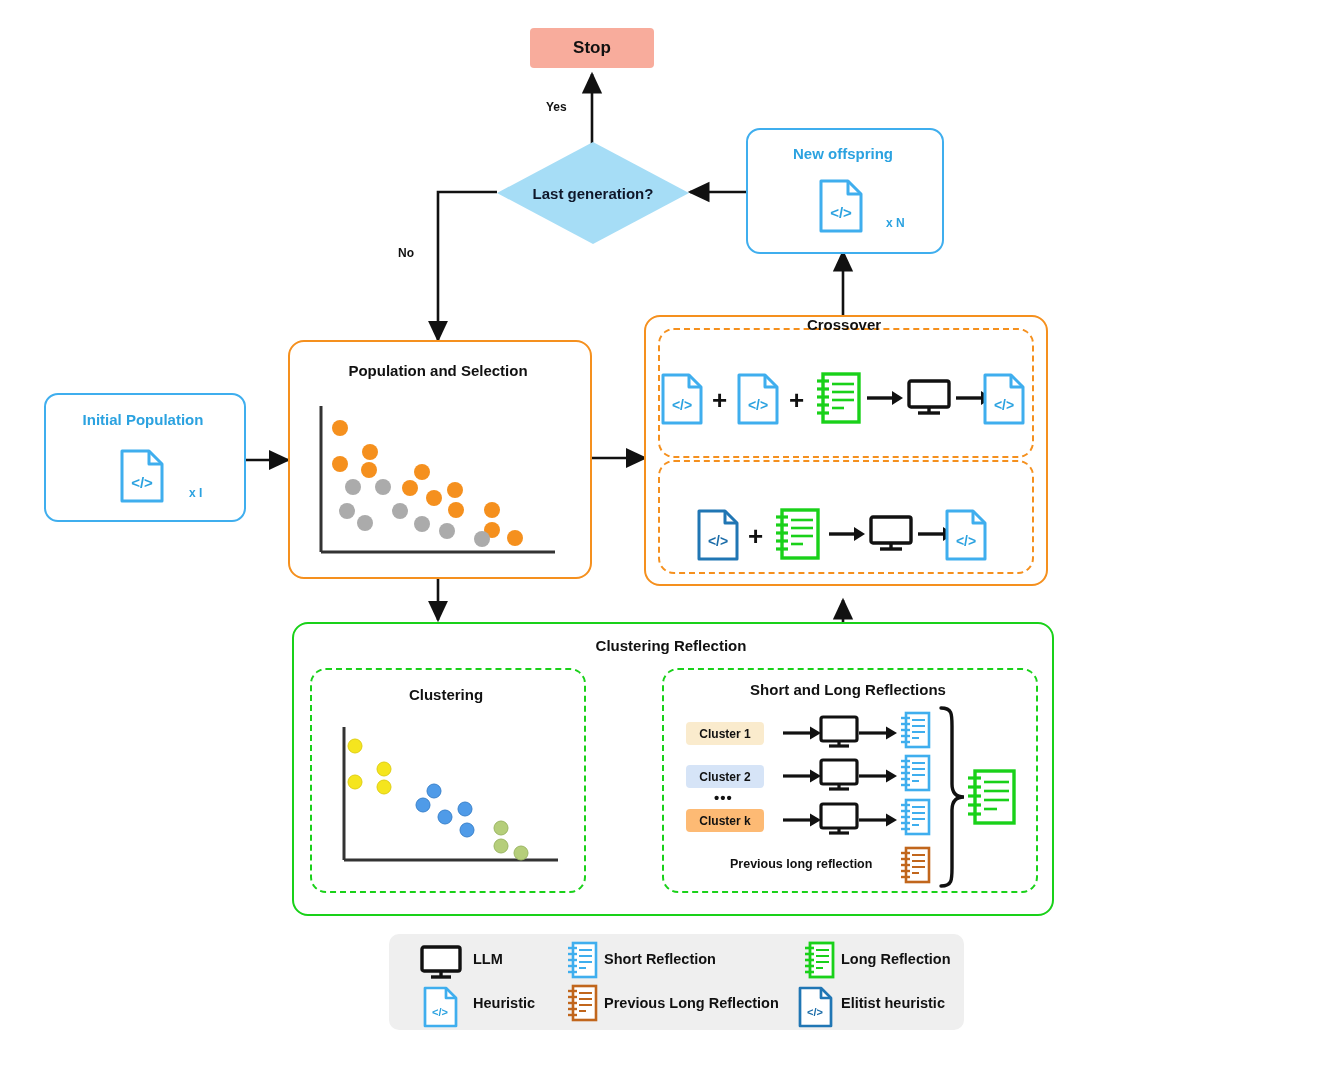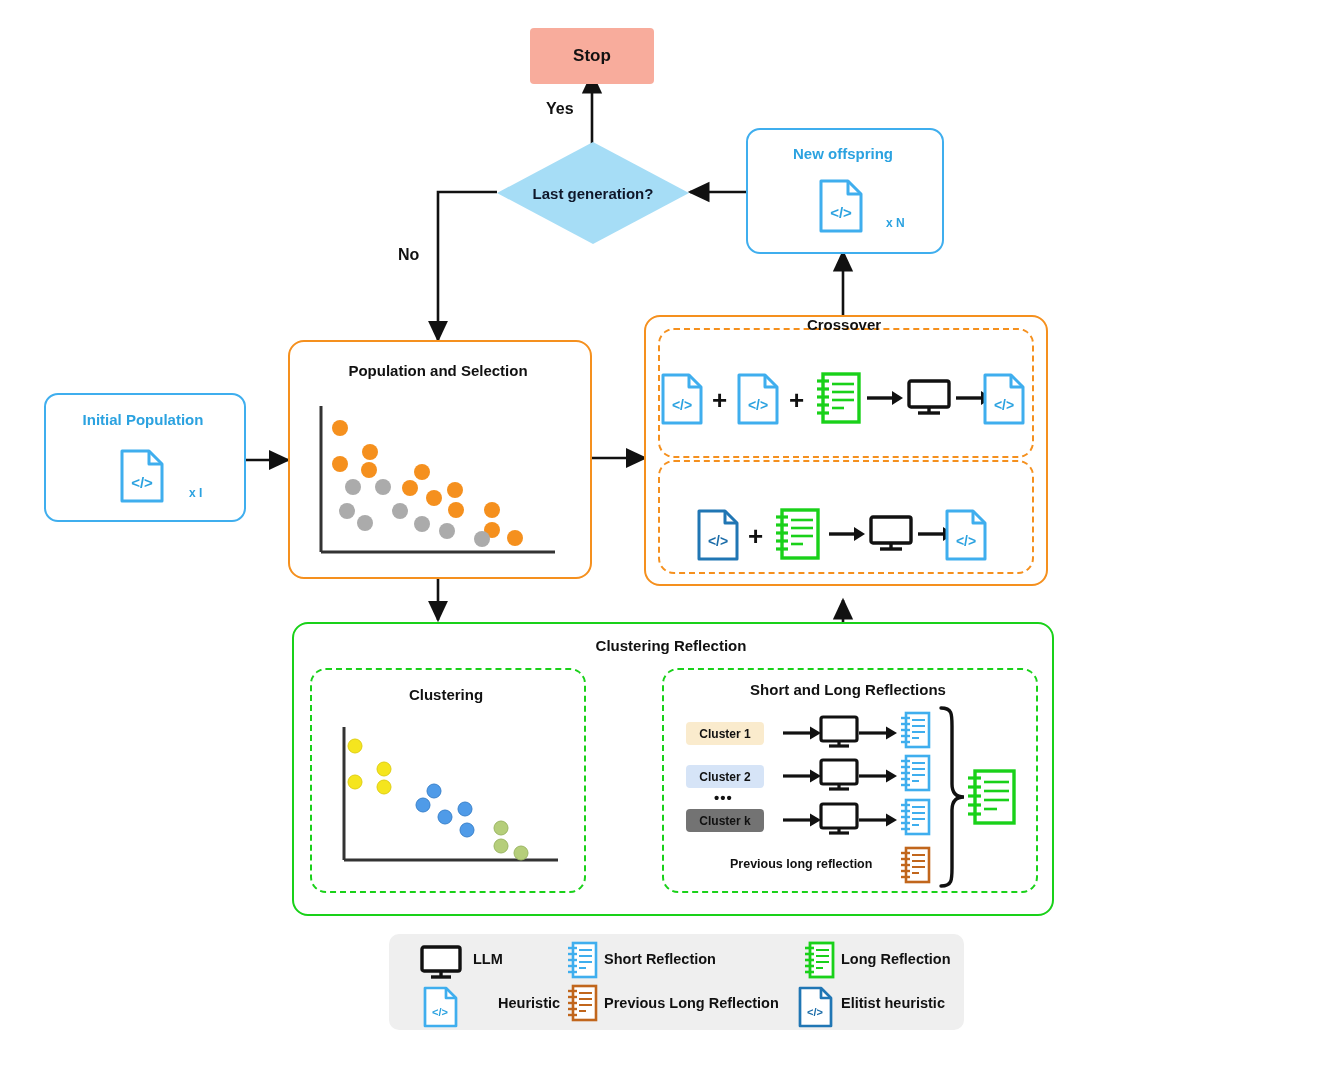--- a/index.html
+++ b/index.html
@@ -15,21 +15,21 @@
   .box-orange{position:absolute;border:2.5px solid #F5901E;border-radius:16px;background:#fff;}
   .box-green{position:absolute;border:2.5px solid #19D119;border-radius:16px;background:#fff;}
   .dash-orange{position:absolute;border:2.2px dashed #F5901E;border-radius:16px;background:transparent;}
   .dash-green{position:absolute;border:2.2px dashed #19D119;border-radius:16px;background:transparent;}
 
   .stop-box{position:absolute;background:#F8AC9C;border-radius:4px;
             display:flex;align-items:center;justify-content:center;
             font-size:17px;font-weight:bold;color:#111;}
   .diamond-txt{position:absolute;font-size:15px;font-weight:bold;color:#0f172a;
                display:flex;align-items:center;justify-content:center;}
-  .flowlbl{position:absolute;font-size:16px;font-weight:bold;color:#111;text-align:center;}
+  .flowlbl{position:absolute;font-size:12px;font-weight:bold;color:#111;text-align:center;}
   .xcount{position:absolute;font-size:12px;font-weight:bold;color:#2BA2E0;}
 
   .clusterbox{position:absolute;border-radius:4px;display:flex;align-items:center;
               justify-content:center;font-size:12px;font-weight:bold;color:#111;}
   .dots3{position:absolute;font-size:15px;font-weight:bold;color:#111;letter-spacing:1px;}
   .plusg{position:absolute;font-size:26px;font-weight:bold;color:#111;line-height:1;}
   .prevlbl{position:absolute;font-size:12.5px;font-weight:bold;color:#111;white-space:nowrap;}
 
   .legend{position:absolute;background:#EFEFEF;border-radius:10px;}
   .leg-txt{position:absolute;font-size:14.5px;font-weight:bold;color:#111;white-space:nowrap;}
@@ -63,21 +63,21 @@
       <path d="M438,575 L438,620" marker-end="url(#ah)"></path>
 
       <path d="M843,622 L843,600" marker-end="url(#ah)"></path>
 
       <path d="M843,580 L843,252" marker-end="url(#ah)"></path>
 
       <path d="M597,775 L650,775" marker-end="url(#ah)"></path>
     </g>
   </svg>
 
-  <div class="stop-box" style="left:530px;top:28px;width:124px;height:56px;text-align:right;">Stop</div>
+  <div class="stop-box" style="left:530px;top:28px;width:124px;height:40px;text-align:right;">Stop</div>
 
   <div class="flowlbl" style="left:546px;top:100px;">Yes</div>
 
   <div class="flowlbl" style="left:398px;top:246px;">No</div>
 
   <svg class="abs" style="left:495px;top:140px;width:196px;height:106px">
     <polygon points="98,2 194,53 98,104 2,53" fill="#A6DDF6"></polygon>
   </svg>
   <div class="diamond-txt" style="left:495px;top:140px;width:196px;height:106px;">Last generation?</div>
 
@@ -313,21 +313,21 @@
     <g stroke="#3FAEEE" stroke-width="2">
       <line x1="14" y1="10" x2="27" y2="10"></line>
         <line x1="14" y1="16" x2="27" y2="16"></line>
       <line x1="14" y1="22" x2="27" y2="22"></line>
         <line x1="14" y1="28" x2="21" y2="28"></line>
     </g>
   </svg>
 
   <div class="dots3" style="left:714px;top:789px;">•••</div>
 
-  <div class="clusterbox" style="left:686px;top:809px;width:78px;height:23px;background:#737373;">Cluster k</div>
+  <div class="clusterbox" style="left:686px;top:809px;width:78px;height:23px;background:#fdba74;">Cluster k</div>
   <svg class="abs" style="left:782px;top:811px;width:40px;height:18px">
     <line x1="1" y1="9" x2="29" y2="9" stroke="#111" stroke-width="3.2"></line>
     <path d="M28,2.5 L39,9 L28,15.5 z" fill="#111"></path>
   </svg>
   <svg class="abs" style="left:818px;top:801px;width:42px;height:37px">
     <rect x="3" y="3" width="36" height="24" rx="2" fill="#fff" stroke="#111" stroke-width="3.2"></rect>
     <line x1="21" y1="27" x2="21" y2="31" stroke="#111" stroke-width="3.2"></line>
     <line x1="11" y1="32" x2="31" y2="32" stroke="#111" stroke-width="3.2"></line>
   </svg>
   <svg class="abs" style="left:858px;top:811px;width:40px;height:18px">
@@ -434,21 +434,21 @@
         <line x1="14" y1="28" x2="21" y2="28"></line>
     </g>
   </svg>
   <div class="leg-txt" style="left:841px;top:951px;">Long Reflection</div>
 
   <svg class="abs" style="left:422px;top:985px;width:38px;height:44px">
     <path d="M3,3 H24 L34,13 V41 H3 Z" fill="#fff" stroke="#3FAEEE" stroke-width="2.7" stroke-linejoin="round"></path>
     <path d="M24,3 V13 H34" fill="none" stroke="#3FAEEE" stroke-width="2.7" stroke-linejoin="round"></path>
     <text x="18" y="31" font-family="Liberation Sans, sans-serif" font-size="11" font-weight="bold" fill="#2BA2E0" text-anchor="middle">&lt;/&gt;</text>
   </svg>
-  <div class="leg-txt" style="left:473px;top:995px;margin-left:25px;">Heuristic</div>
+  <div class="leg-txt" style="left:473px;top:995px;">Heuristic</div>
 
   <svg class="abs" style="left:565px;top:983px;width:34px;height:42px">
     <rect x="8" y="3" width="23" height="34" fill="#fff" stroke="#C1661C" stroke-width="2.6"></rect>
     <g stroke="#C1661C" stroke-width="2.4">
       <line x1="3" y1="8" x2="12" y2="8"></line>
         <line x1="3" y1="14" x2="12" y2="14"></line>
       <line x1="3" y1="20" x2="12" y2="20"></line>
         <line x1="3" y1="26" x2="12" y2="26"></line>
       <line x1="3" y1="32" x2="12" y2="32"></line>
     </g>

